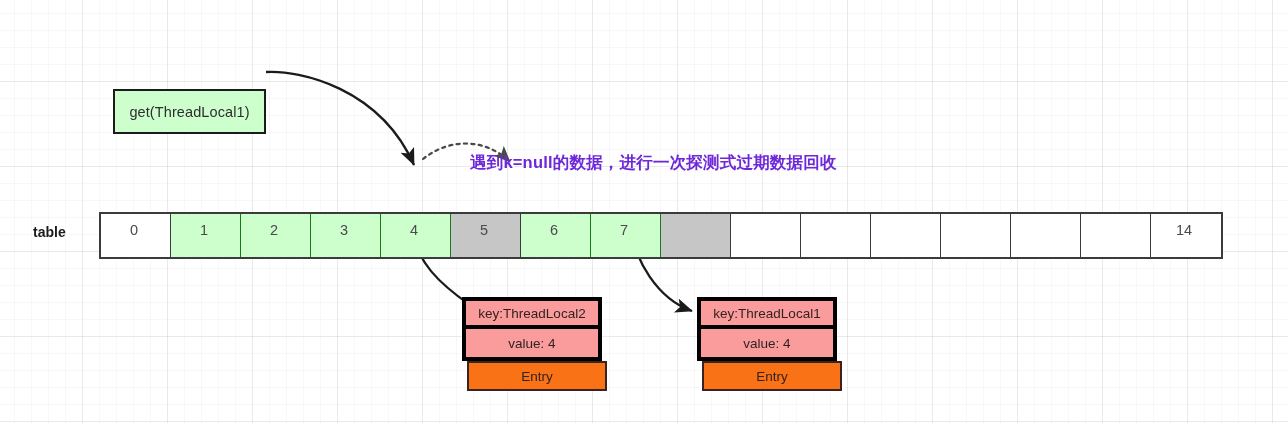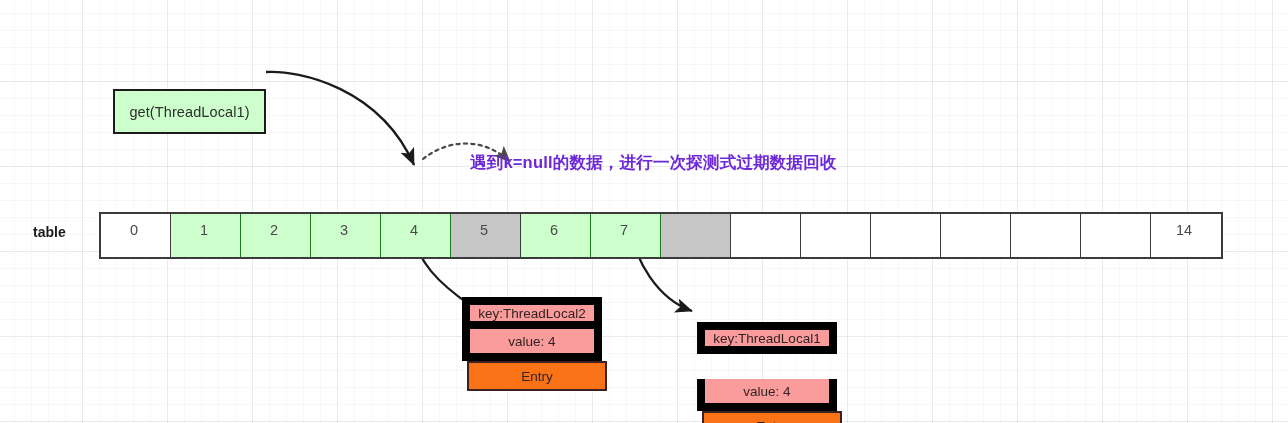--- a/index.html
+++ b/index.html
@@ -115,21 +115,21 @@
     letter-spacing: 0.2px;
   }
 
   
   .entry-card { position: absolute; }
   .entry-kv {
     box-sizing: border-box;
     width: 140px;
     height: 32px;
     background: #fa9c9c;
-    border: 8px solid #000000;
+    border: 4px solid #000000;
     display: flex;
     align-items: center;
     justify-content: center;
     font-size: 13.5px;
     color: #332222;
   }
   .entry-kv.second { border-top: none; }
   .entry-foot {
     box-sizing: border-box;
     width: 140px;
@@ -140,21 +140,21 @@
     align-items: center;
     justify-content: center;
     font-size: 13.5px;
     color: #332222;
   }
   #entry2 { left: 462px; top: 297px; }
   #entry2 .entry-kv { width: 140px; }
   #entry2 .entry-foot { width: 140px; margin-left: 5px; }
 
   #entry1 { left: 697px; top: 297px; }
-  #entry1 .entry-kv { width: 140px; margin-top: 25px; }
+  #entry1 .entry-kv { width: 140px; }
   #entry1 .entry-foot { width: 140px; margin-left: 5px; }
 </style>
 </head>
 <body>
 
 <div id="grid-bg"></div>
 
 <svg id="canvas" viewBox="0 0 1288 423" xmlns="http://www.w3.org/2000/svg">
   <defs>
     <marker id="arrowhead" markerWidth="9" markerHeight="9" refX="7.2" refY="3.2" orient="auto" markerUnits="strokeWidth">

